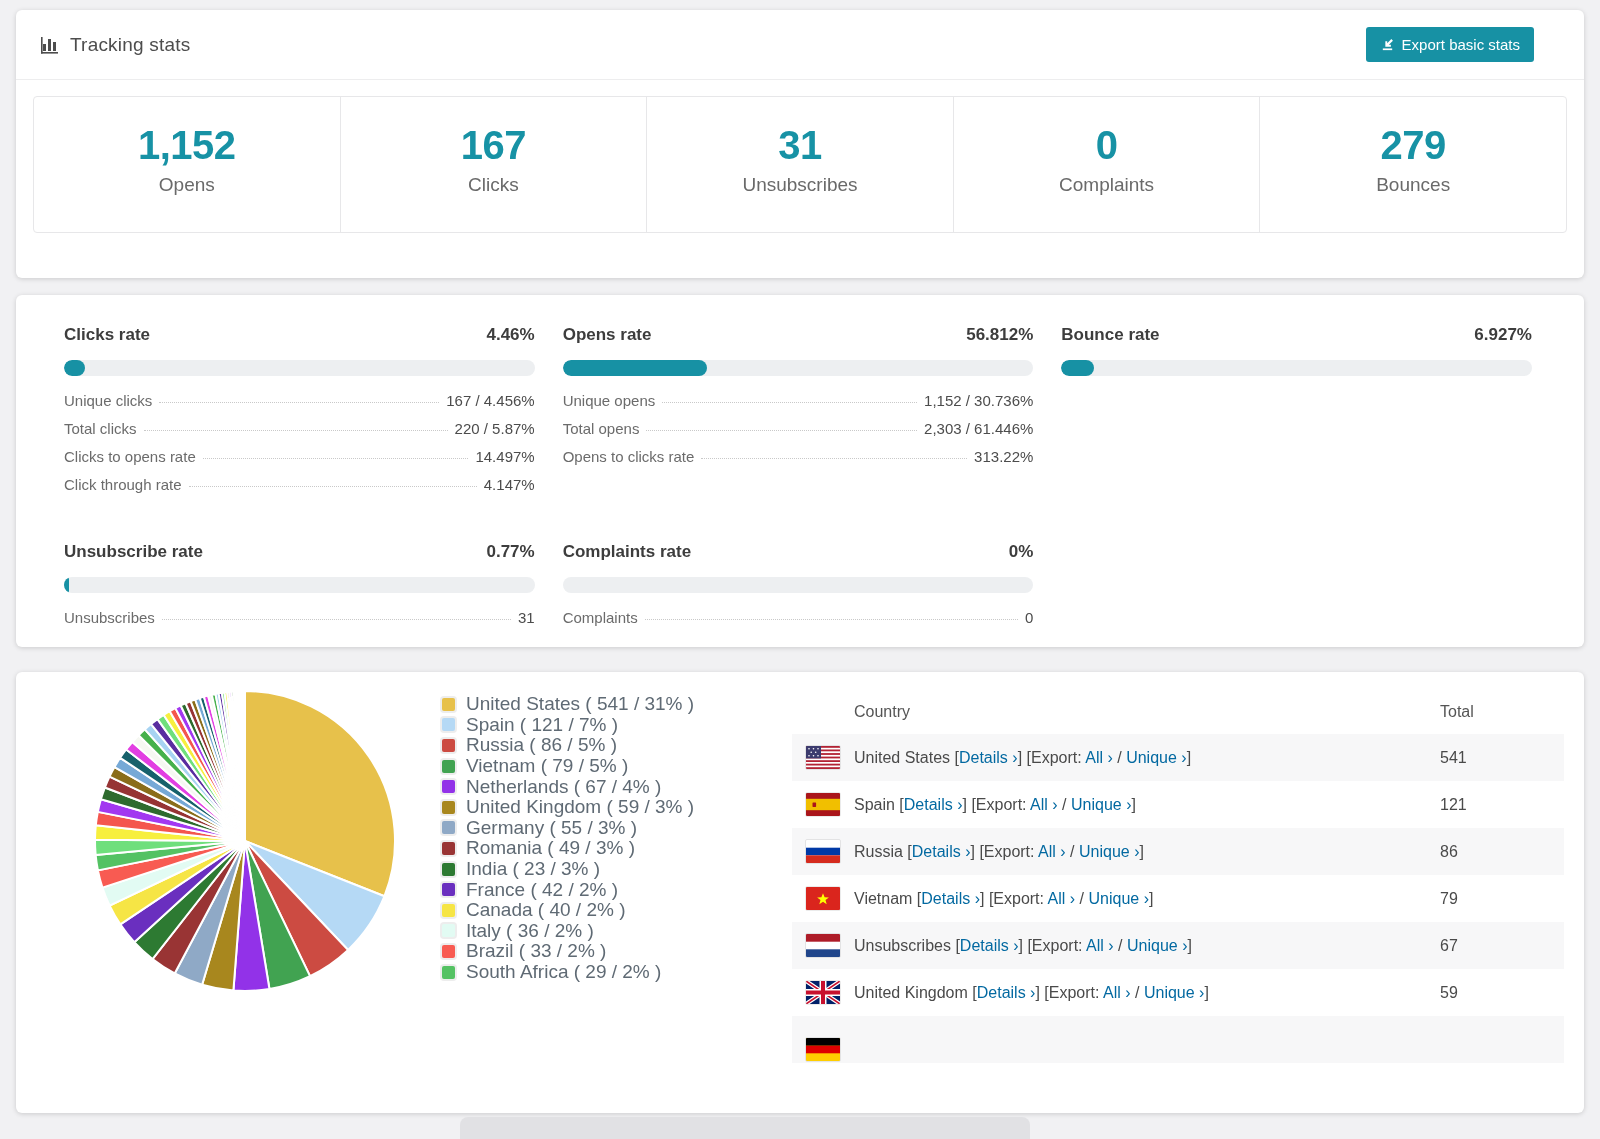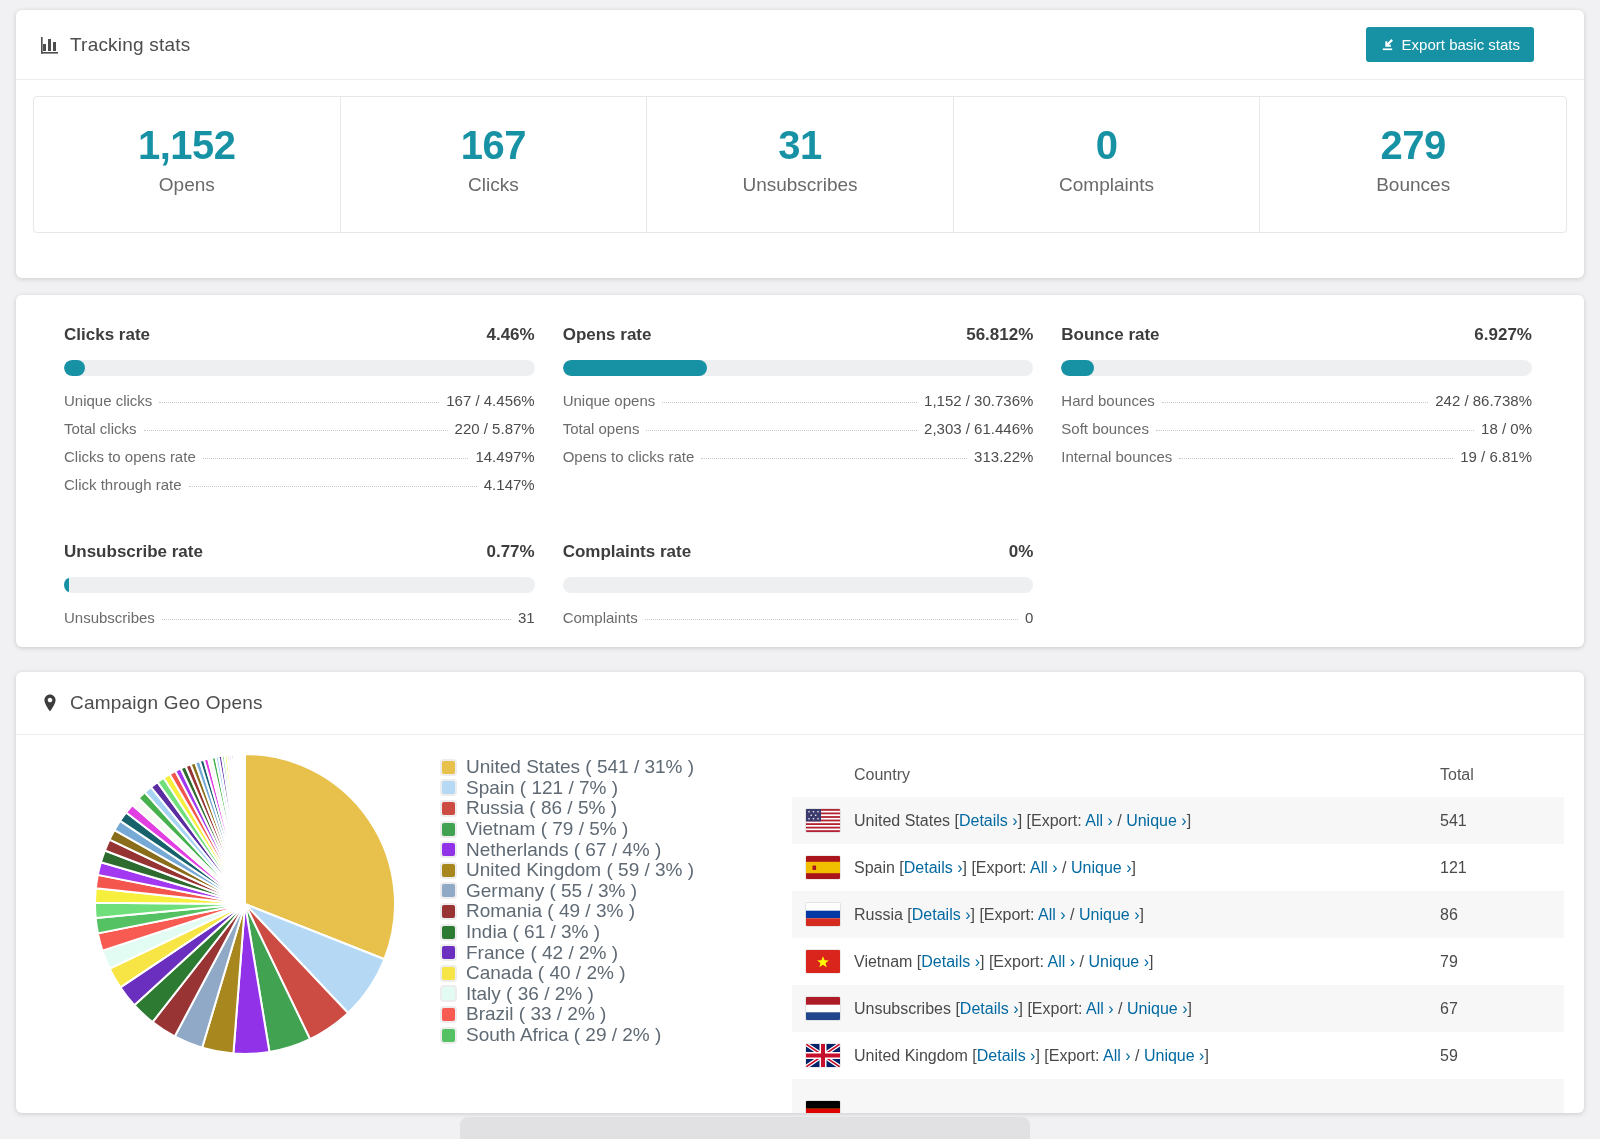--- a/index.html
+++ b/index.html
@@ -176,37 +176,20 @@
           </div>
         </div>
         <div class="rate-panel">
           <div class="panel-head">
             <span>Bounce rate</span>
             <span>6.927%</span>
           </div>
           <div class="bar-track">
             <div class="bar-fill" style="width: max(6.927%, 5px);"></div>
           </div>
-          <div class="rate-rows">
-            <div class="rate-row">
-              <span>Hard bounces</span>
-              <span class="leader"></span>
-              <span class="rate-val">242 / 86.738%</span>
-            </div>
-            <div class="rate-row">
-              <span>Soft bounces</span>
-              <span class="leader"></span>
-              <span class="rate-val">18 / 0%</span>
-            </div>
-            <div class="rate-row">
-              <span>Internal bounces</span>
-              <span class="leader"></span>
-              <span class="rate-val">19 / 6.81%</span>
-            </div>
-          </div>
         </div>
         <div class="rate-panel">
           <div class="panel-head">
             <span>Unsubscribe rate</span>
             <span>0.77%</span>
           </div>
           <div class="bar-track">
             <div class="bar-fill" style="width: max(0.77%, 5px);"></div>
           </div>
           <div class="rate-rows">
@@ -228,26 +211,20 @@
               <span>Complaints</span>
               <span class="leader"></span>
               <span class="rate-val">0</span>
             </div>
           </div>
         </div>
       </div>
   </section>
 
   <section class="card geo">
-    <div class="card-head">
-      <svg class="head-icon" viewBox="0 0 20 20">
-        <path fill="#3d3d3d" d="M10 1.5c-3.1 0-5.6 2.5-5.6 5.6 0 4.2 5.6 11.4 5.6 11.4s5.6-7.2 5.6-11.4C15.6 4 13.1 1.5 10 1.5zm0 7.9c-1.3 0-2.3-1-2.3-2.3s1-2.3 2.3-2.3 2.3 1 2.3 2.3-1 2.3-2.3 2.3z"></path>
-      </svg>
-      <span class="card-title">Campaign Geo Opens</span>
-    </div>
     <div class="geo-body">
       <div class="pie-wrap">
         <svg id="pie-svg" width="310" height="310" viewBox="0 0 310 310">
             <path d="M155 155 L155.00 5.00 A150 150 0 0 1 294.46 210.24 Z" fill="#E7C14B" stroke="#ffffff" stroke-width="2" stroke-linejoin="round"></path>
             <path d="M155 155 L294.46 210.24 A150 150 0 0 1 258.11 263.94 Z" fill="#B5D9F5" stroke="#ffffff" stroke-width="2" stroke-linejoin="round"></path>
             <path d="M155 155 L258.11 263.94 A150 150 0 0 1 220.01 290.18 Z" fill="#CC4B42" stroke="#ffffff" stroke-width="2" stroke-linejoin="round"></path>
             <path d="M155 155 L220.01 290.18 A150 150 0 0 1 179.46 302.99 Z" fill="#41A351" stroke="#ffffff" stroke-width="2" stroke-linejoin="round"></path>
             <path d="M155 155 L179.46 302.99 A150 150 0 0 1 143.40 304.55 Z" fill="#9232E8" stroke="#ffffff" stroke-width="2" stroke-linejoin="round"></path>
             <path d="M155 155 L143.40 304.55 A150 150 0 0 1 112.13 298.74 Z" fill="#A8871E" stroke="#ffffff" stroke-width="2" stroke-linejoin="round"></path>
             <path d="M155 155 L112.13 298.74 A150 150 0 0 1 84.69 287.50 Z" fill="#8FA9C6" stroke="#ffffff" stroke-width="2" stroke-linejoin="round"></path>
@@ -332,21 +309,21 @@
           <li>
             <span class="swatch" style="background: rgb(143, 169, 198);"></span>
             <span>Germany ( 55 / 3% )</span>
           </li>
           <li>
             <span class="swatch" style="background: rgb(153, 52, 52);"></span>
             <span>Romania ( 49 / 3% )</span>
           </li>
           <li>
             <span class="swatch" style="background: rgb(45, 122, 50);"></span>
-            <span>India ( 61 / 3% )</span>
+            <span>India ( 23 / 3% )</span>
           </li>
           <li>
             <span class="swatch" style="background: rgb(106, 47, 191);"></span>
             <span>France ( 42 / 2% )</span>
           </li>
           <li>
             <span class="swatch" style="background: rgb(246, 229, 69);"></span>
             <span>Canada ( 40 / 2% )</span>
           </li>
           <li>

